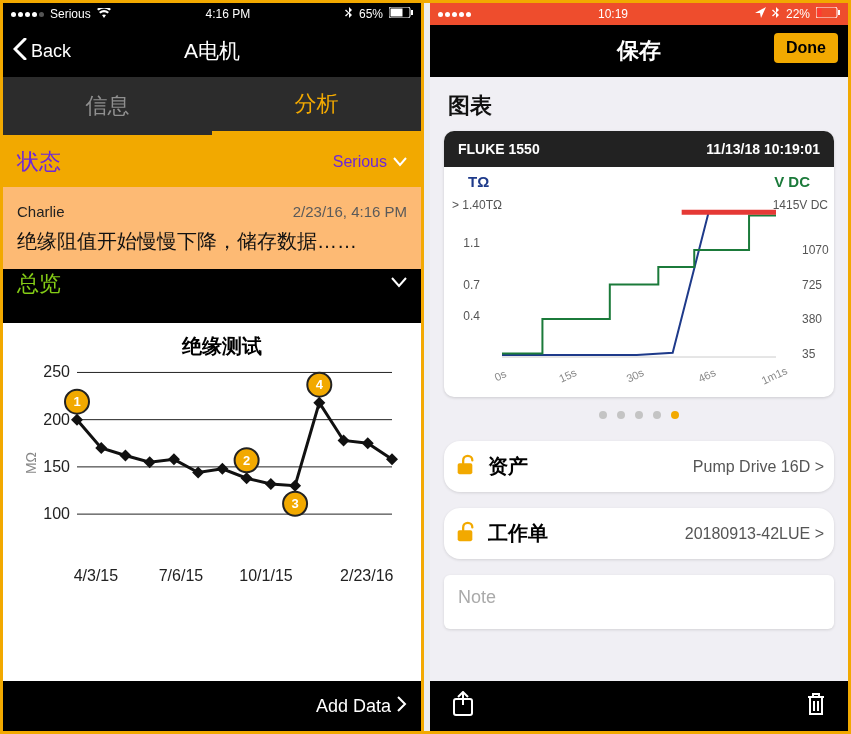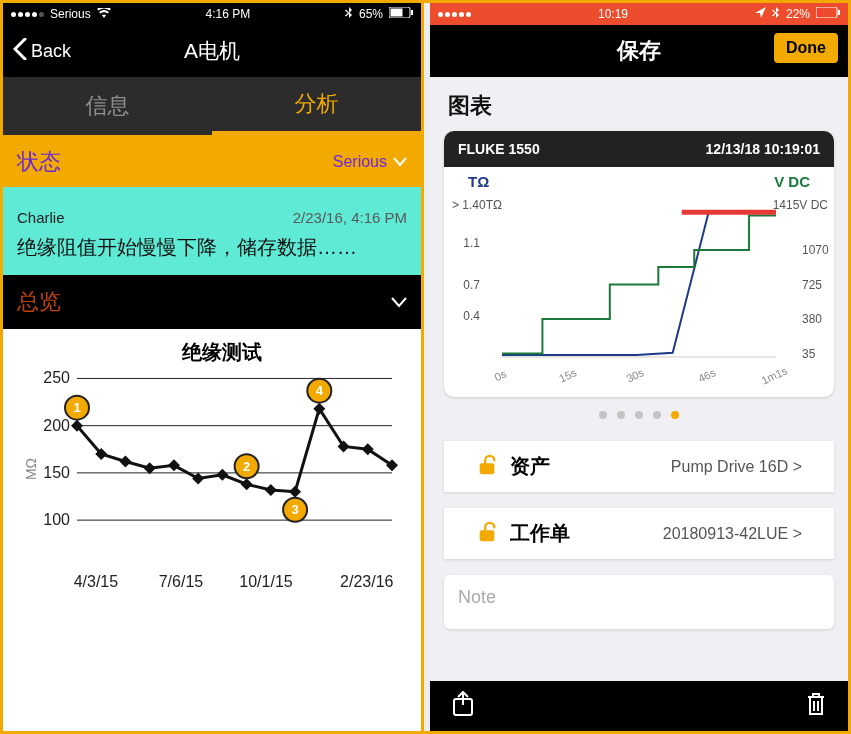--- a/index.html
+++ b/index.html
@@ -74,32 +74,32 @@
     background:#f2a900;
     color:#6d28d9;
     display:flex;
     align-items:center;
     justify-content:space-between;
     padding:0 14px;
     font-size:22px;
   }
   .status-val { display:flex; align-items:center; gap:6px; font-size:16px; }
   .note {
-    background:#5eead4;
-    padding:22px 14px 14px;
+    background:#fdba74;
+    padding:16px 14px 14px;
   }
   .note-head { display:flex; justify-content:space-between; font-size:15px; color:#5a5a5a; margin-bottom:8px; }
   .note-head .author { color:#222; font-weight:500; }
   .note-body { font-size:20px; color:#111; }
   .overview-head {
     background:#000;
-    color:#c2410c;
+    color:#84cc16;
     height:54px;
     display:flex;
-    align-items:center;
+    align-items:flex-start;
     justify-content:space-between;
     padding:0 14px;
     font-size:22px;
   }
   .chart-area {
     background:#fff;
     padding:10px 16px 12px;
     flex:1;
   }
   .mini-chart { width:100%; height:260px; }
@@ -166,24 +166,24 @@
   }
   .chart-card-body { height:230px; position:relative; }
   .big-chart { width:100%; height:100%; }
   .t-lab { font-size:15px; font-weight:600; }
   .pager { display:flex; justify-content:center; gap:10px; padding:14px; }
   .pager span { width:8px; height:8px; border-radius:50%; background:#c4c4c4; }
   .pager span.on { background:#f2a900; }
   .row-card {
     margin:8px 14px;
     background:#fff;
-    border-radius:0;
-    display:flex;
-    align-items:center;
-    padding:12px 32px;
+    border-radius:16px;
+    display:flex;
+    align-items:center;
+    padding:12px 10px;
     box-shadow:0 1px 3px rgba(0,0,0,.12);
     gap:12px;
   }
   .row-card .rc-label { font-size:20px; font-weight:700; }
   .row-card .rc-val { margin-left:auto; color:#555; font-size:16px; }
   .note-card {
     margin:8px 14px;
     background:#fff;
     border-radius:6px;
     height:54px;
@@ -333,20 +333,28 @@
         </g>
       <g id="mc-xticks">
           <text x="73.9" y="248" text-anchor="middle" class="x-tick">4/3/15</text>
           <text x="158.95" y="248" text-anchor="middle" class="x-tick">7/6/15</text>
           <text x="244" y="248" text-anchor="middle" class="x-tick">10/1/15</text>
           <text x="344.8" y="248" text-anchor="middle" class="x-tick">2/23/16</text>
         </g>
     </svg>
   </div>
 
+  <div class="add-data">
+    <span>Add Data</span>
+    <span>
+      <svg width="10" height="16" viewBox="0 0 10 16">
+          <path d="M1 1 L8 8 L1 15" stroke="#fff" stroke-width="2" fill="none"></path>
+        </svg>
+    </span>
+  </div>
 </div>
 
 <div class="phone phone-right">
   <div class="statusbar statusbar-right-phone">
     <span class="sb-seg">
       <span class="dots">
           <span></span>
           <span></span>
           <span></span>
           <span></span>
@@ -379,21 +387,21 @@
   <div class="navbar-r">
     <div class="navbar-r-title">保存</div>
     <div class="done-btn">Done</div>
   </div>
 
   <div class="section-h">图表</div>
 
   <div class="chart-card">
     <div class="chart-card-head">
       <span>FLUKE 1550</span>
-      <span>12/13/18 10:19:01</span>
+      <span>11/13/18 10:19:01</span>
     </div>
     <div class="chart-card-body">
       <svg class="big-chart" viewBox="0 0 390 230">
         <text x="24" y="20" class="t-lab" fill="#1e3a8a">TΩ</text>
         <text x="366" y="20" class="t-lab" fill="#1b7a3a" text-anchor="end">V DC</text>
         <text x="8" y="42" font-size="12" fill="#555">&gt; 1.40TΩ</text>
         <text x="384" y="42" font-size="12" fill="#555" text-anchor="end">1415V DC</text>
         <g id="bc-lticks">
             <text x="36" y="80.20689655172413" font-size="12" fill="#555" text-anchor="end">1.1</text>
             <text x="36" y="121.58620689655172" font-size="12" fill="#555" text-anchor="end">0.7</text>

